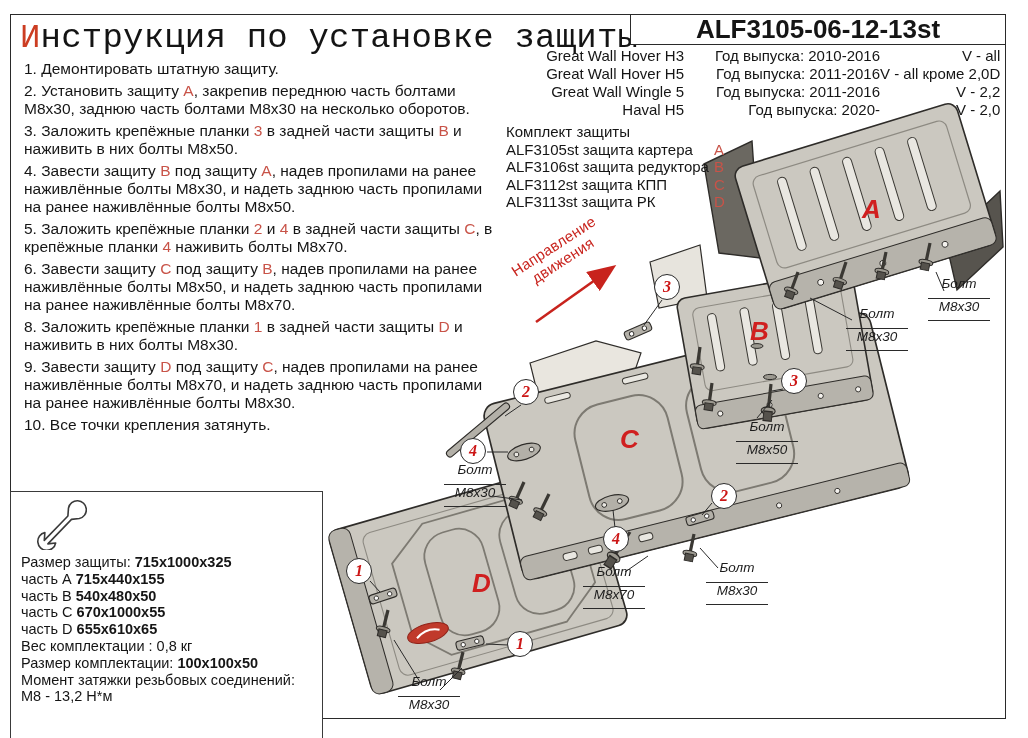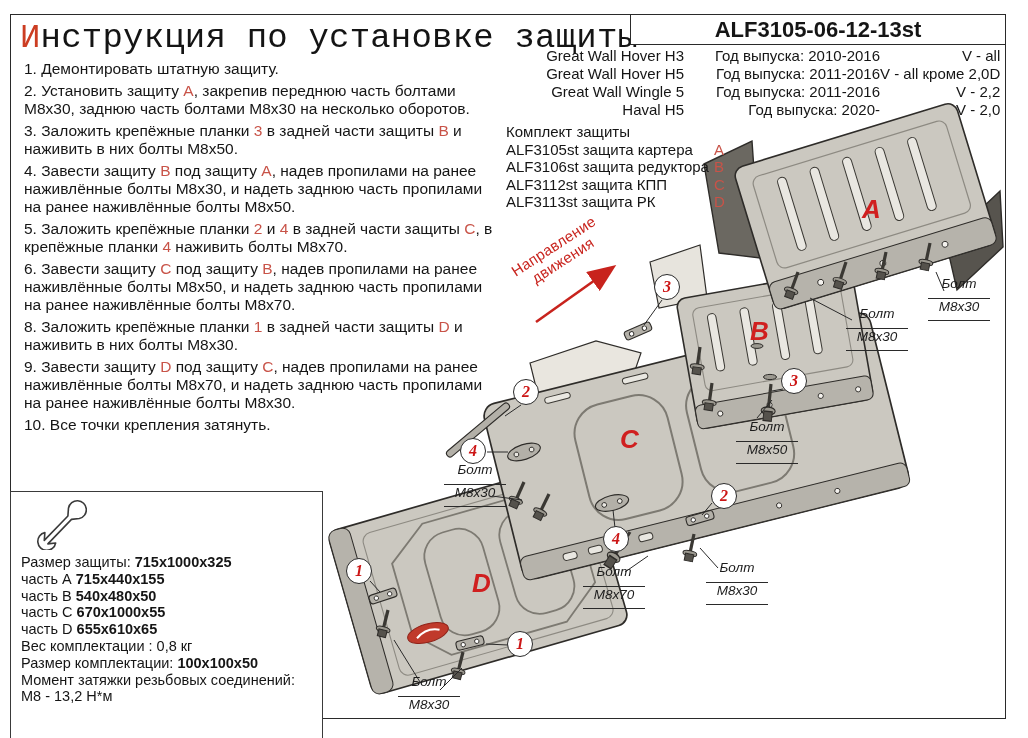--- a/index.html
+++ b/index.html
@@ -3,21 +3,21 @@
 <meta charset="utf-8">
 <style>
   html,body{margin:0;padding:0;width:1028px;height:738px;background:#fff;
     font-family:"Liberation Sans",sans-serif;position:relative;overflow:hidden;color:#151515;}
   .page-border{position:absolute;left:10px;top:14px;width:996px;height:705px;
     border:1.6px solid #2a2a2a;box-sizing:border-box;z-index:0;}
   .title{position:absolute;left:20px;top:19px;font-size:34px;color:#141414;z-index:2;letter-spacing:.2px;white-space:nowrap;font-family:Liberation Mono, monospace;}
   .t-accent{color:#cc3d22;}
   .partbox{position:absolute;left:630px;top:14px;width:376px;height:31px;border:1.6px solid #2a2a2a;
     box-sizing:border-box;display:flex;align-items:center;justify-content:center;background:#fff;
-    font-weight:700;font-size:22px;z-index:2;}
+    font-weight:700;font-size:26px;z-index:2;}
   .vehicles{position:absolute;left:506px;top:47px;z-index:2;font-size:15px;line-height:18px;text-align:right;}
   .vrow{display:grid;grid-template-columns:178px 196px auto;}
   .kit{position:absolute;left:506px;top:123px;font-size:15px;line-height:17.5px;z-index:2;}
   .krow{display:grid;grid-template-columns:208px auto;}
   .kletter{color:#c85348;}
   .instructions{position:absolute;left:20px;top:56px;width:478px;font-size:15.5px;line-height:18px;z-index:2;}
   .instr{margin:4px;}
   .rd{color:#c85348;}
   .specbox{position:absolute;left:10px;top:491px;width:313px;height:268px;border:1.2px solid #3a3a3a;
     box-sizing:border-box;background:#fff;z-index:2;padding:4px 0 0 10px;}

